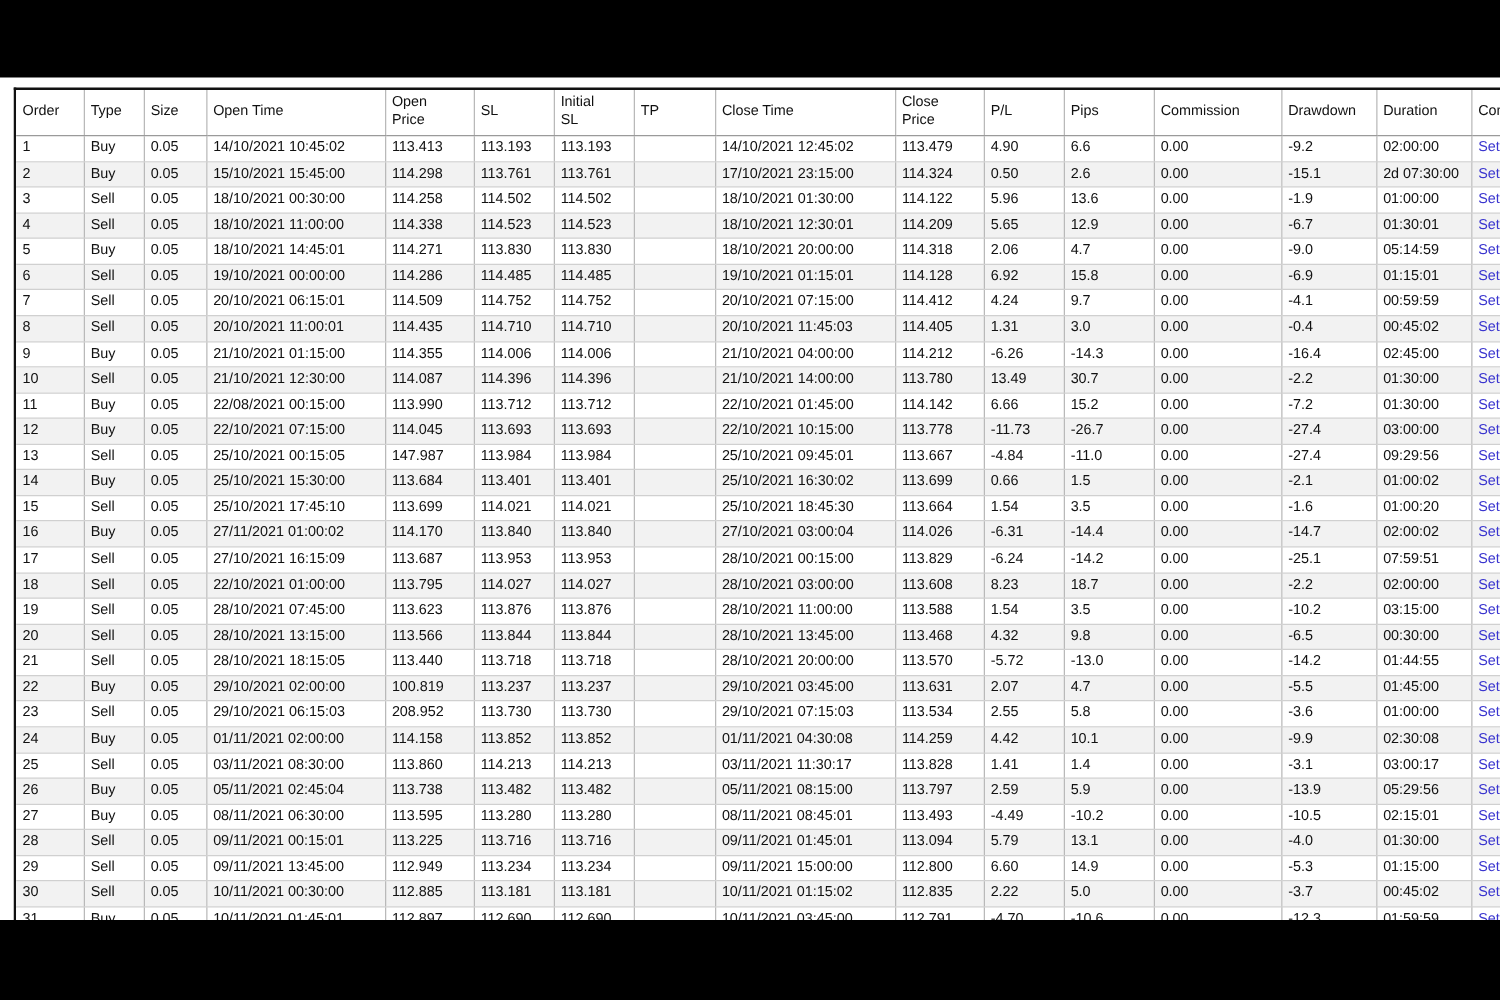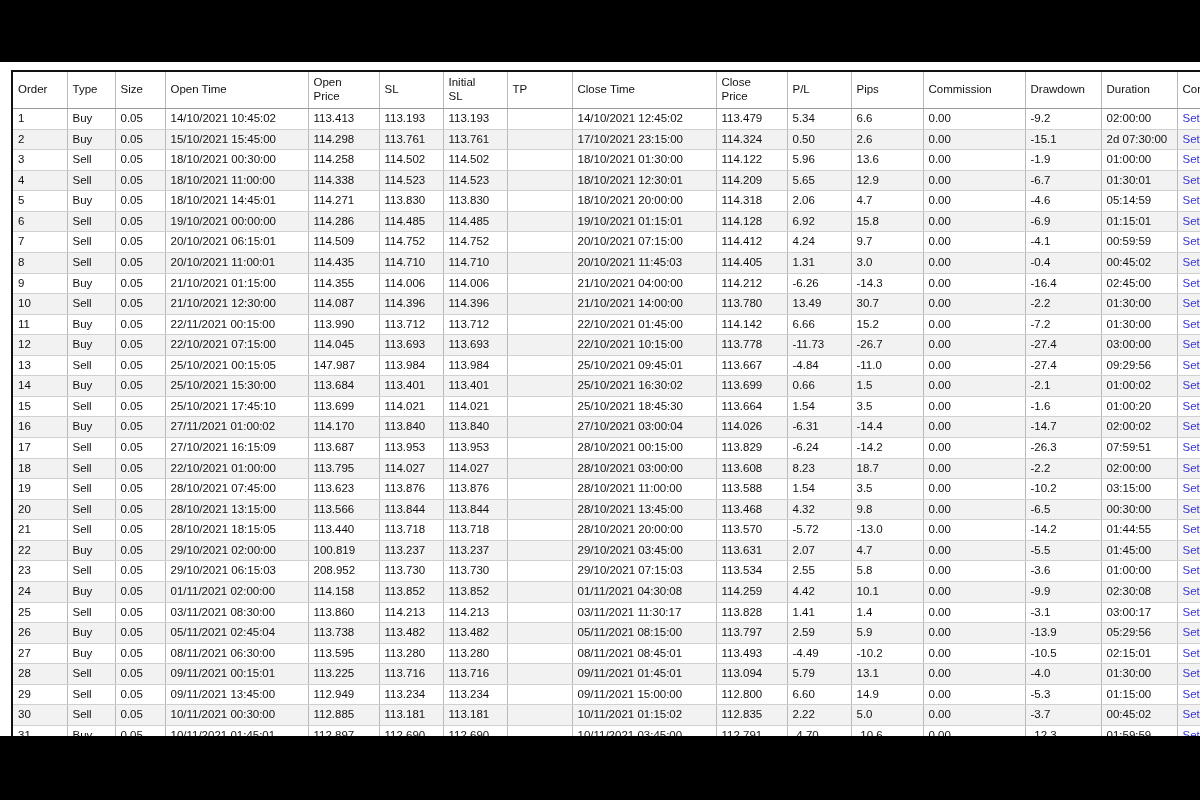--- a/index.html
+++ b/index.html
@@ -150,21 +150,21 @@
               <td>1</td>
               <td>Buy</td>
               <td>0.05</td>
               <td>14/10/2021 10:45:02</td>
               <td>113.413</td>
               <td>113.193</td>
               <td>113.193</td>
               <td></td>
               <td>14/10/2021 12:45:02</td>
               <td>113.479</td>
-              <td>5.34</td>
+              <td>4.90</td>
               <td>6.6</td>
               <td>0.00</td>
               <td>-9.2</td>
               <td>02:00:00</td>
               <td><a class="setlink" style="color: rgb(58, 53, 207);">Set</a></td>
             </tr>
             <tr class="even">
               <td>2</td>
               <td>Buy</td>
               <td>0.05</td>
@@ -225,21 +225,21 @@
               <td>18/10/2021 14:45:01</td>
               <td>114.271</td>
               <td>113.830</td>
               <td>113.830</td>
               <td></td>
               <td>18/10/2021 20:00:00</td>
               <td>114.318</td>
               <td>2.06</td>
               <td>4.7</td>
               <td>0.00</td>
-              <td>-4.6</td>
+              <td>-9.0</td>
               <td>05:14:59</td>
               <td><a class="setlink" style="color: rgb(58, 53, 207);">Set</a></td>
             </tr>
             <tr class="even">
               <td>6</td>
               <td>Sell</td>
               <td>0.05</td>
               <td>19/10/2021 00:00:00</td>
               <td>114.286</td>
               <td>114.485</td>
@@ -323,21 +323,21 @@
               <td>30.7</td>
               <td>0.00</td>
               <td>-2.2</td>
               <td>01:30:00</td>
               <td><a class="setlink" style="color: rgb(58, 53, 207);">Set</a></td>
             </tr>
             <tr class="odd">
               <td>11</td>
               <td>Buy</td>
               <td>0.05</td>
-              <td>22/11/2021 00:15:00</td>
+              <td>22/08/2021 00:15:00</td>
               <td>113.990</td>
               <td>113.712</td>
               <td>113.712</td>
               <td></td>
               <td>22/10/2021 01:45:00</td>
               <td>114.142</td>
               <td>6.66</td>
               <td>15.2</td>
               <td>0.00</td>
               <td>-7.2</td>
@@ -441,21 +441,21 @@
               <td>27/10/2021 16:15:09</td>
               <td>113.687</td>
               <td>113.953</td>
               <td>113.953</td>
               <td></td>
               <td>28/10/2021 00:15:00</td>
               <td>113.829</td>
               <td>-6.24</td>
               <td>-14.2</td>
               <td>0.00</td>
-              <td>-26.3</td>
+              <td>-25.1</td>
               <td>07:59:51</td>
               <td><a class="setlink" style="color: rgb(58, 53, 207);">Set</a></td>
             </tr>
             <tr class="even">
               <td>18</td>
               <td>Sell</td>
               <td>0.05</td>
               <td>22/10/2021 01:00:00</td>
               <td>113.795</td>
               <td>114.027</td>

